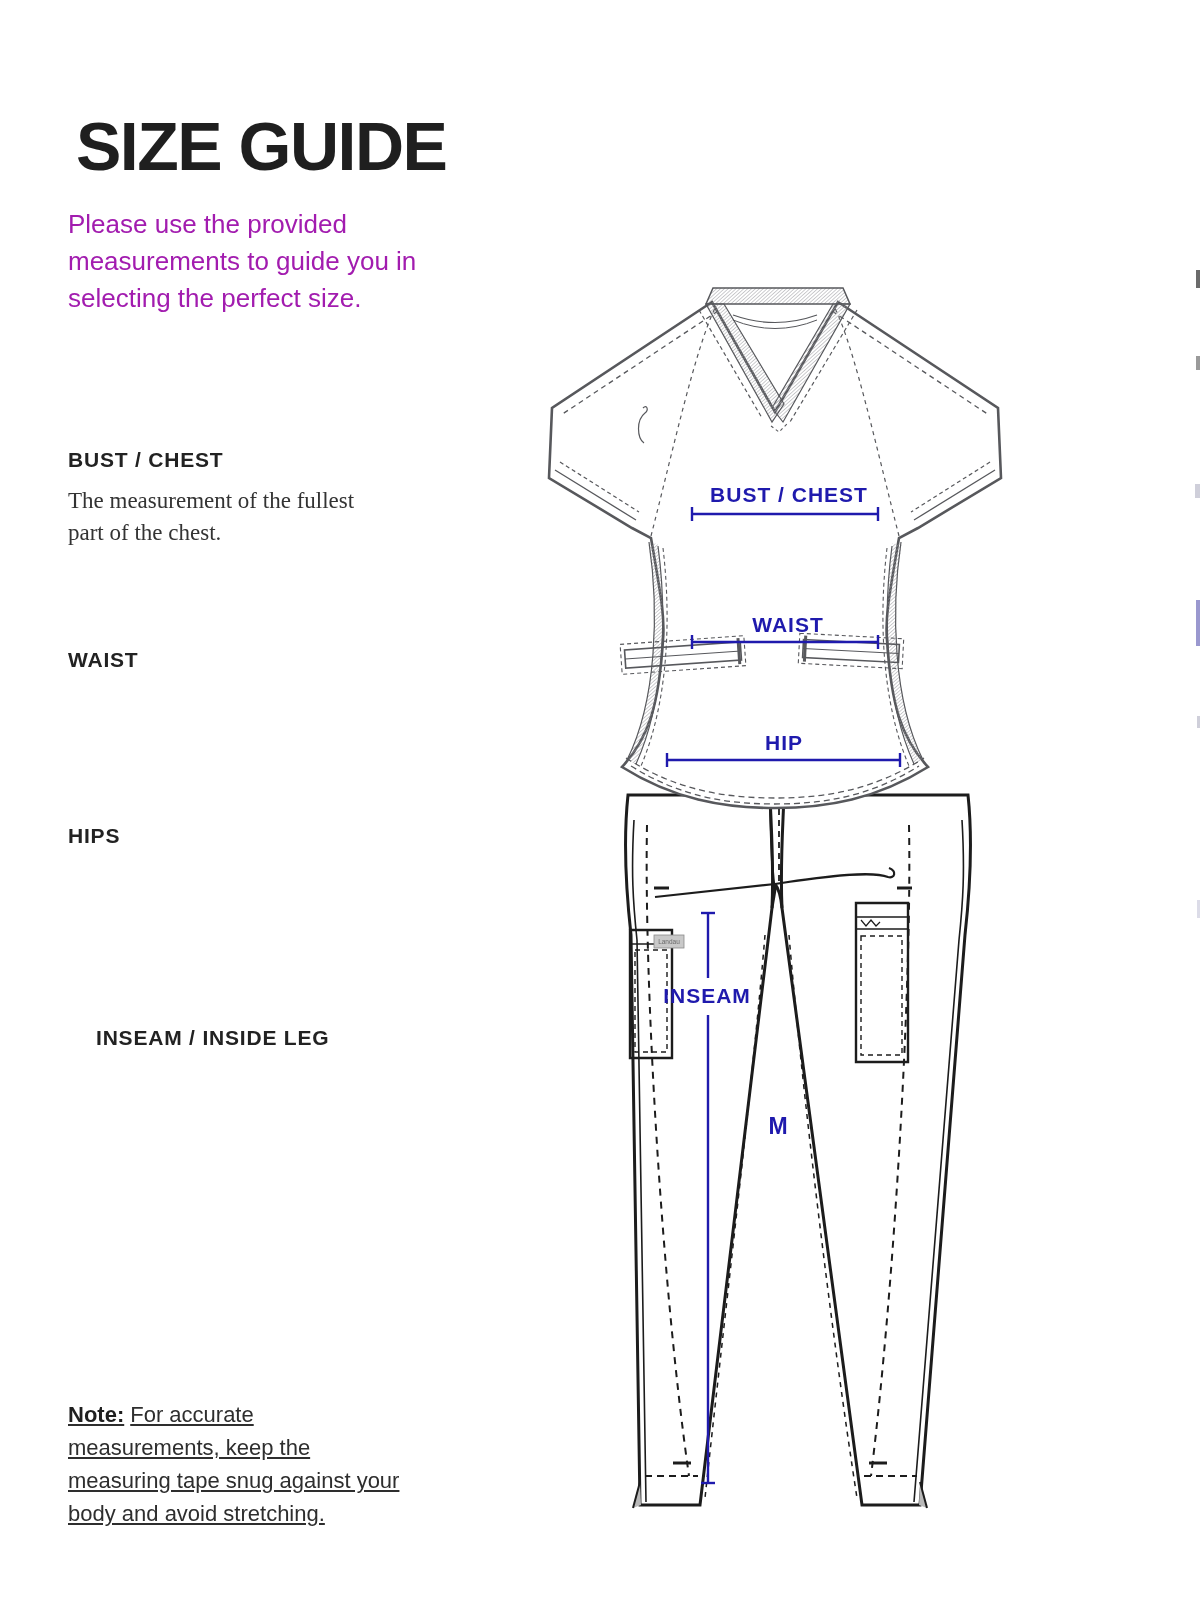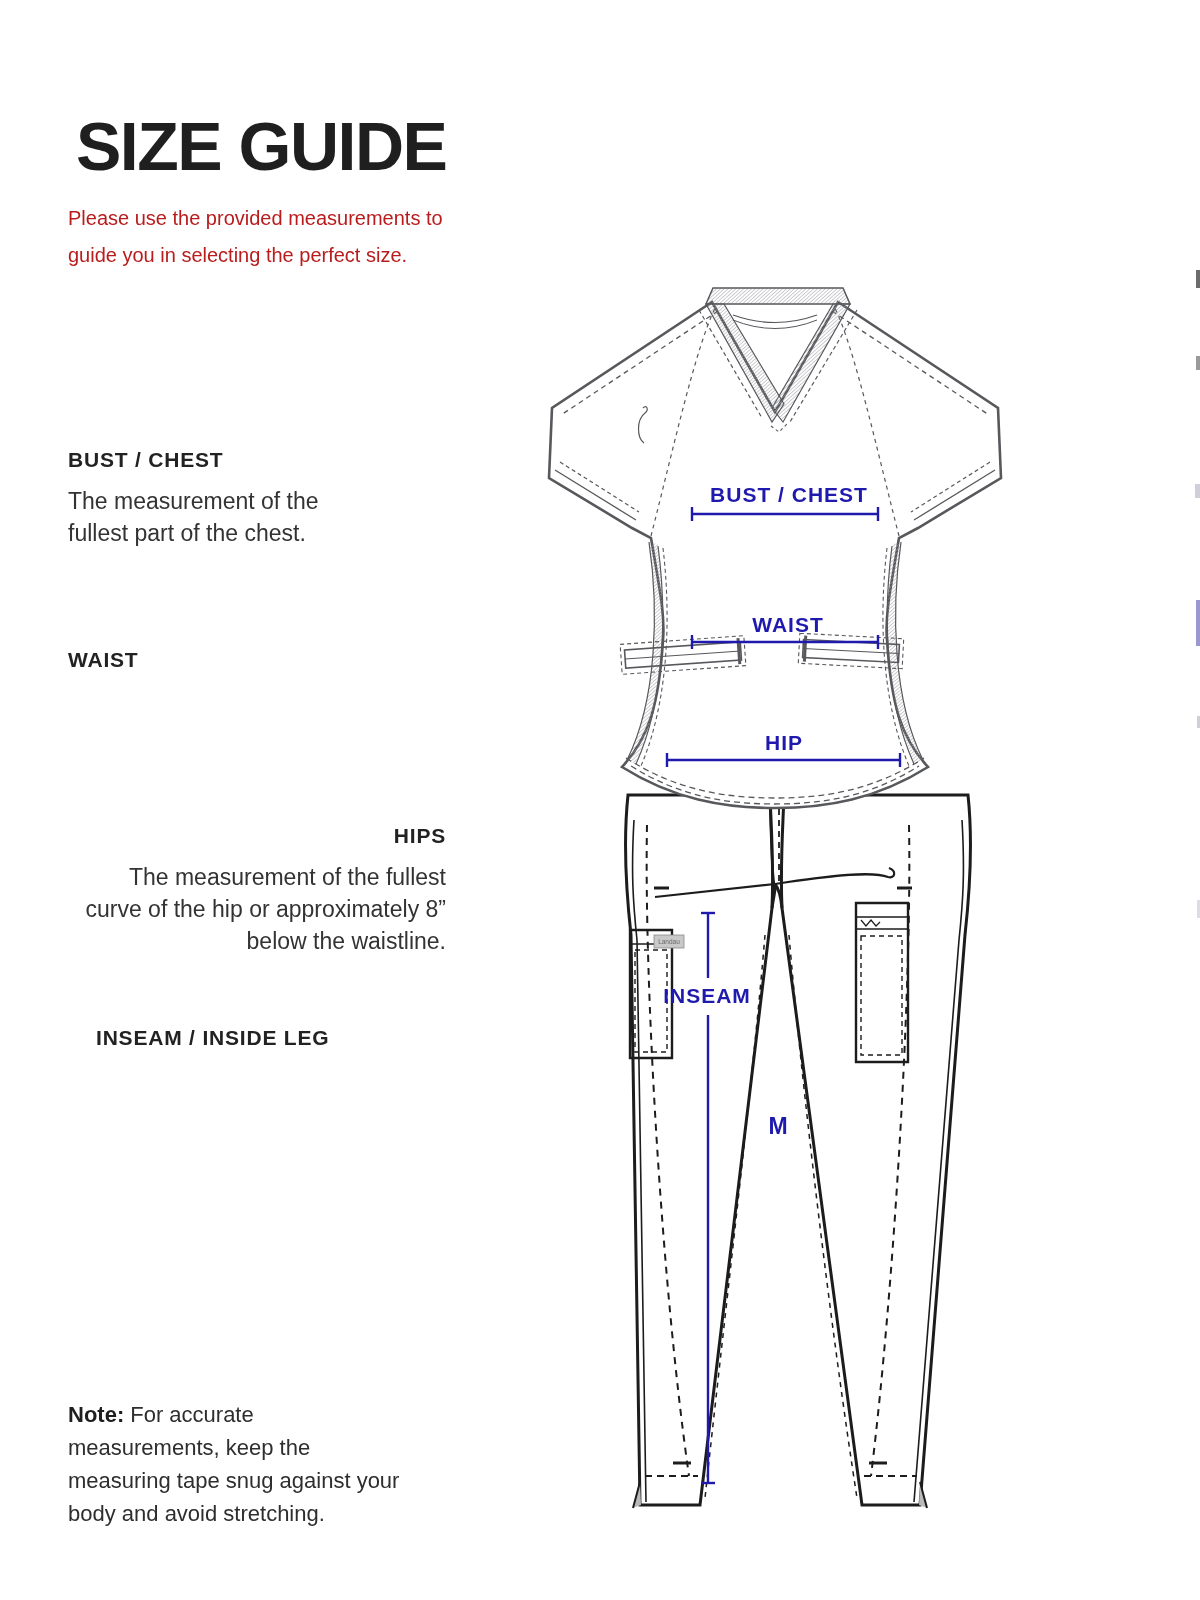--- a/index.html
+++ b/index.html
@@ -7,35 +7,35 @@
     width:1200px;height:1600px;position:relative;overflow:hidden;
     background:#ffffff;font-family:"Liberation Sans",sans-serif;color:#222;
   }
   .abs{position:absolute;}
   
   .page-title{
     left:76px;top:66px;font-size:68px;font-weight:bold;letter-spacing:-1.5px;
     color:#1f1f1f;line-height:1;
   }
   .intro{
-    left:68px;top:180px;font-size:20px;line-height:37px;color:#b91c1c;max-width:405px;
+    left:68px;top:180px;font-size:26px;line-height:37px;color:#a21caf;max-width:405px;
   }
   .sect h3{
     margin:0;font-size:21px;font-weight:bold;letter-spacing:.8px;color:#222;
   }
   .sect p{
-    margin:13px 0 0 0;font-size:23px;line-height:32px;color:#333;
+    margin:13px 0 0 0;font-size:23px;line-height:32px;color:#333;font-family:Liberation Serif, serif;
   }
   .sect{left:68px;}
   #sect-bust{top:448px;}  #sect-bust p{max-width:292px;}
   #sect-waist{top:648px;} #sect-waist p{max-width:312px;}
   #sect-hips{top:824px;text-align:right;}  #sect-hips p{max-width:378px;}
   #sect-inseam{top:1026px;margin-left:28px;} #sect-inseam p{max-width:332px;}
   .note{
-    left:68px;top:1376px;font-size:22px;line-height:33px;color:#2e2e2e;max-width:332px;
+    left:68px;top:1376px;font-size:22px;line-height:33px;color:#2e2e2e;max-width:332px;text-decoration:underline;
   }
   .note strong{margin-right:6px;color:#1f1f1f;}
   
   .diagram{left:543px;top:280px;width:470px;height:1240px;}
   svg text{font-family:"Liberation Sans",sans-serif;}
   
   .edge-frag{position:absolute;}
 </style>
 </head>
 <body>
@@ -48,21 +48,20 @@
   <h3>BUST / CHEST</h3>
   <p>The measurement of the fullest part of the chest.</p>
 </section>
 
 <section class="abs sect" id="sect-waist">
   <h3>WAIST</h3>
 </section>
 
 <section class="abs sect" id="sect-hips">
   <h3>HIPS</h3>
-  <p>The measurement of the fullest curve of the hip or approximately 8” below the waistline.</p>
 </section>
 
 <section class="abs sect" id="sect-inseam">
   <h3>INSEAM / INSIDE LEG</h3>
 </section>
 
 <p class="abs note">
   <strong>Note:</strong><span>For accurate measurements, keep the measuring tape snug against your body and avoid stretching.</span>
 </p>
 

